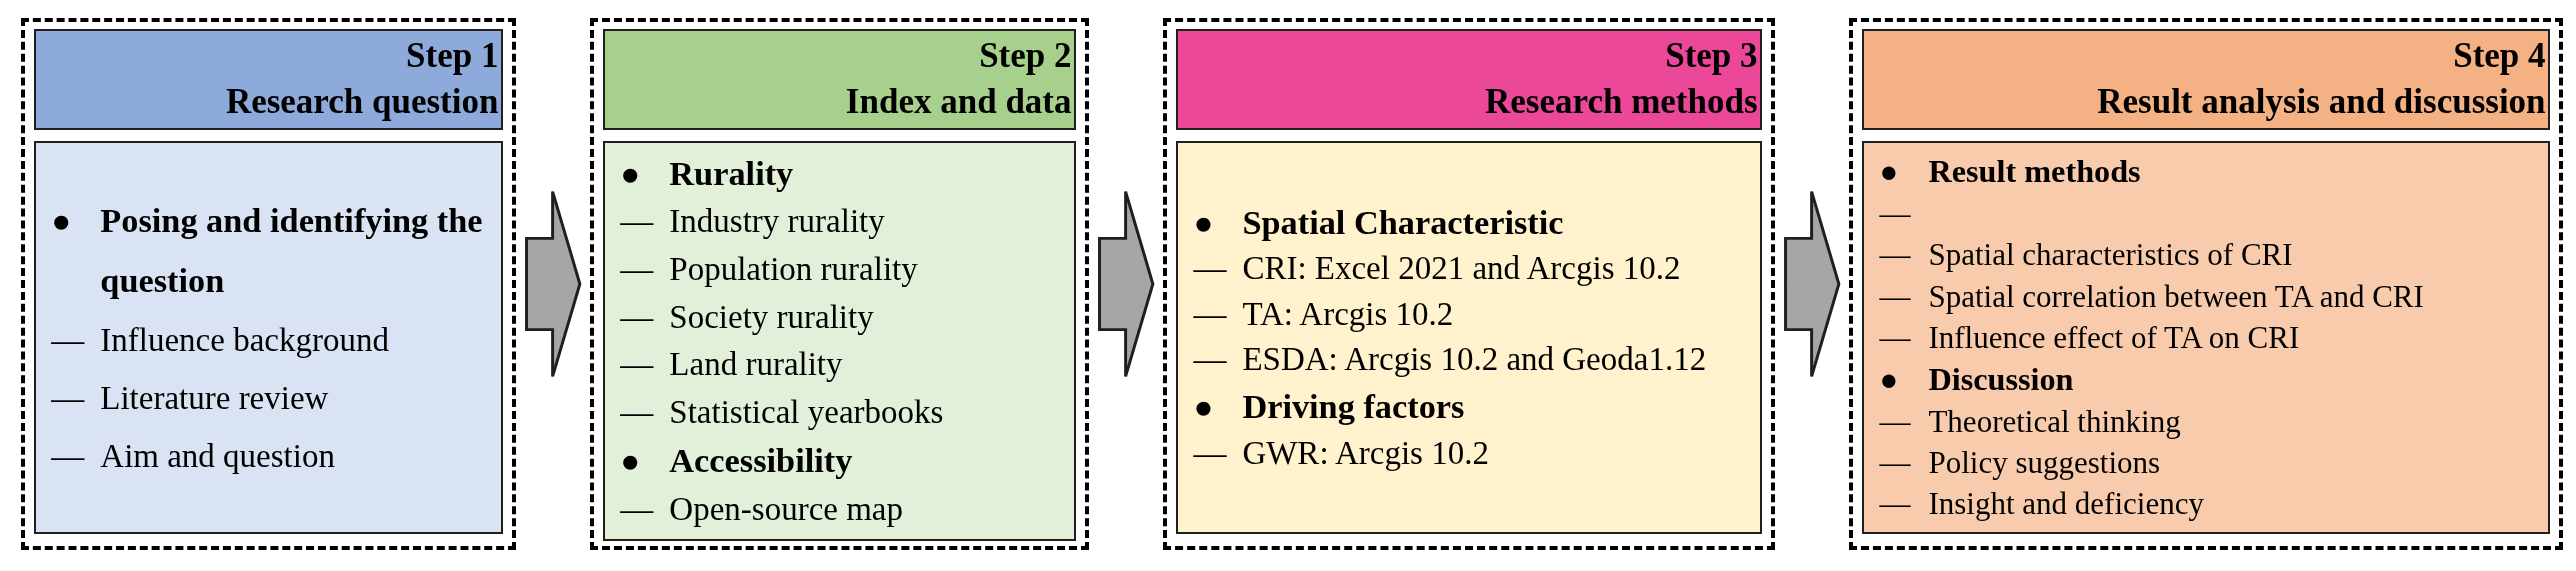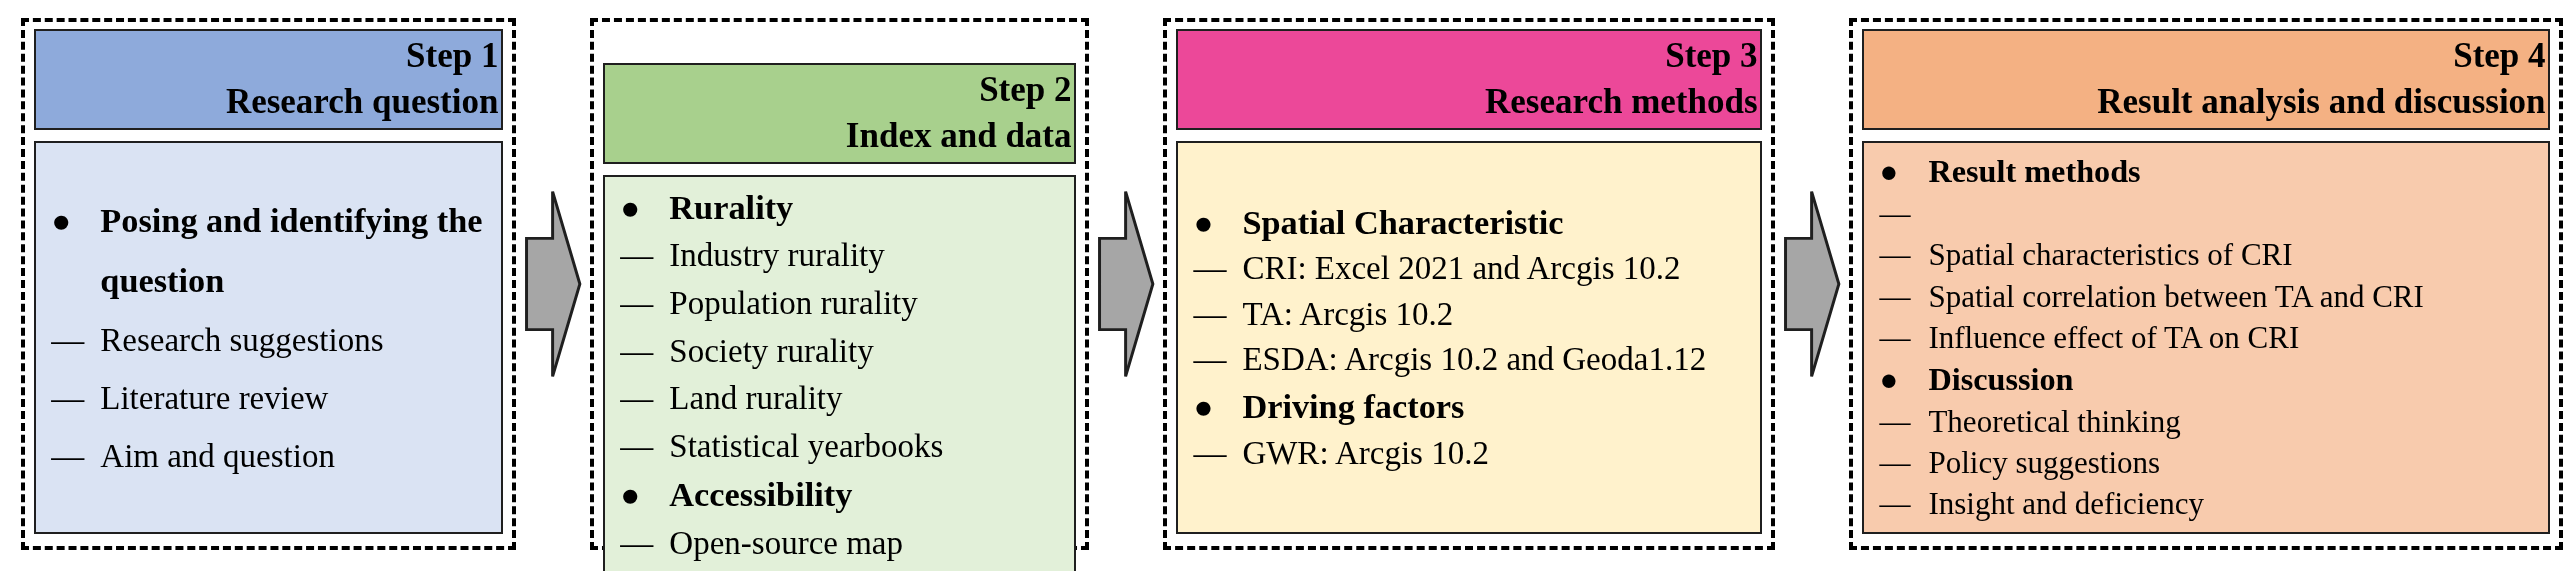--- a/index.html
+++ b/index.html
@@ -80,41 +80,41 @@
         <div>Step 1</div>
         <div>Research question</div>
       </div>
       <div class="body" style="background: rgb(218, 227, 243);">
         <div class="item bullet">
           <span class="glyph">●</span>
           <span class="txt">Posing and identifying the question</span>
         </div>
         <div class="item dash">
           <span class="glyph">—</span>
-          <span class="txt">Research suggestions</span>
+          <span class="txt">Influence background</span>
         </div>
         <div class="item dash">
           <span class="glyph">—</span>
           <span class="txt">Literature review</span>
         </div>
         <div class="item dash">
           <span class="glyph">—</span>
           <span class="txt">Aim and question</span>
         </div>
       </div>
     </div>
 
     <div class="arrow-slot">
       <svg width="65" height="192" viewBox="0 0 95 324">
         <polygon class="arrow-poly" points="2,85 46,85 46,6 92,162 46,318 46,239 2,239" stroke-width="5" fill="#A6A6A6" stroke="#1F1F1F"></polygon>
       </svg>
     </div>
 
     <div class="step-box step-2">
-      <div class="header" style="background: rgb(168, 208, 141); margin-top: 34px;">
+      <div class="header" style="background: rgb(168, 208, 141);">
         <div>Step 2</div>
         <div>Index and data</div>
       </div>
       <div class="body" style="background: rgb(226, 240, 217);">
         <div class="item bullet">
           <span class="glyph">●</span>
           <span class="txt">Rurality</span>
         </div>
         <div class="item dash">
           <span class="glyph">—</span>

